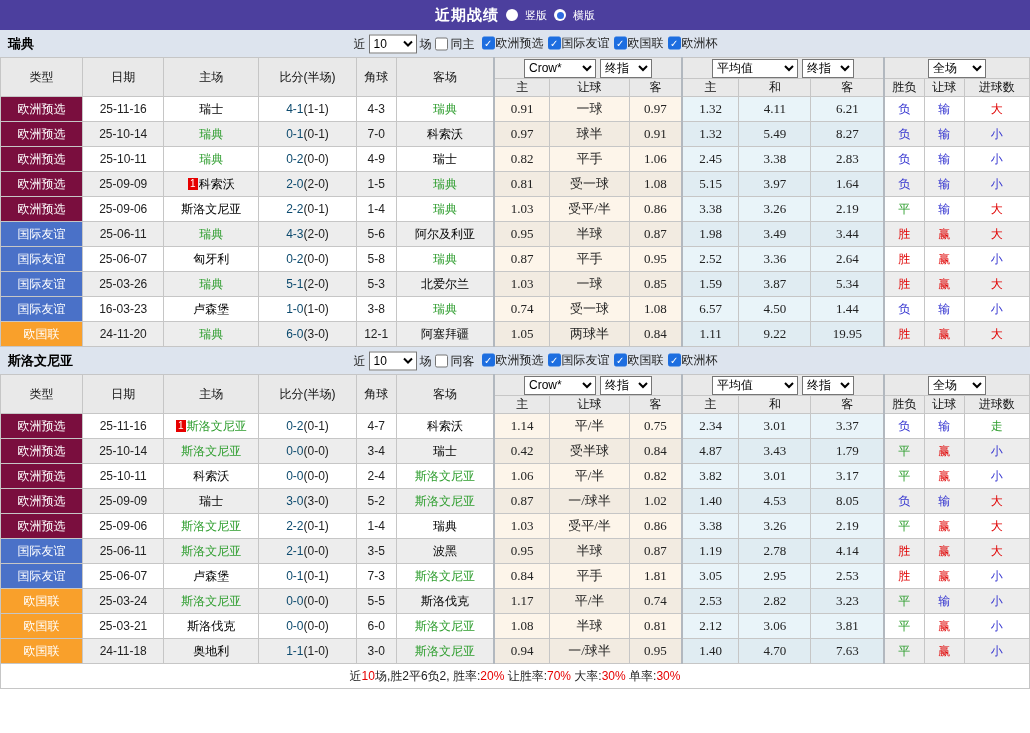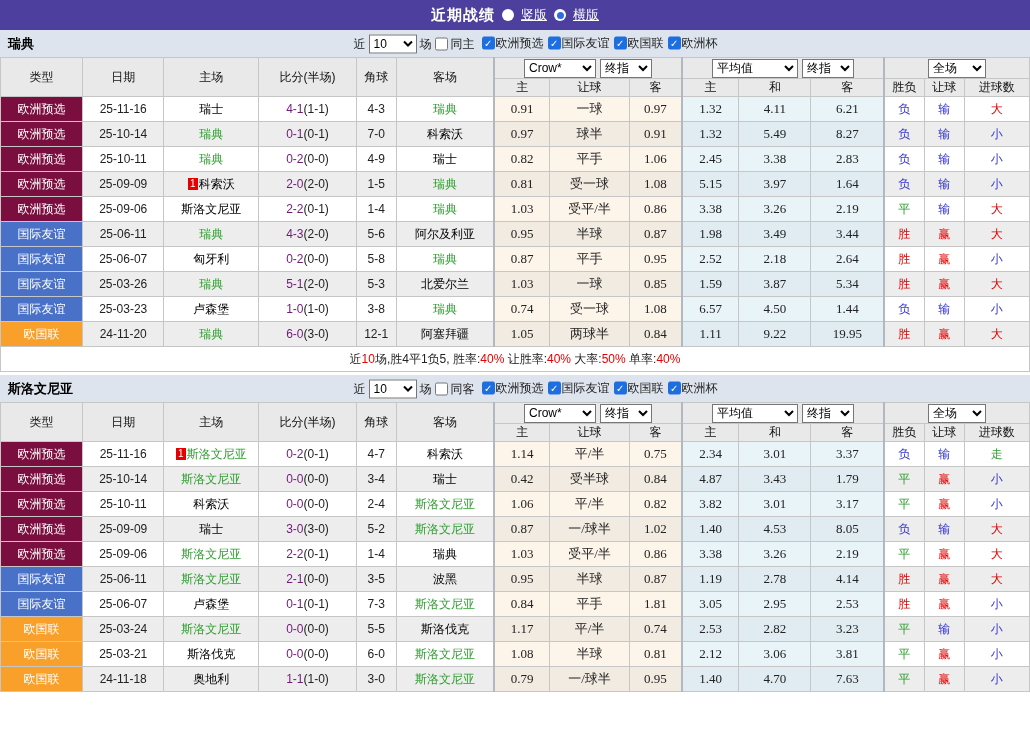--- a/index.html
+++ b/index.html
@@ -14,21 +14,21 @@
   }
   .titlebar .t { font-size: 15px; font-weight: bold; letter-spacing: 1px; }
   .radio {
     display: inline-block; width: 12px; height: 12px; border-radius: 50%;
     background: #fff; position: relative; vertical-align: -2px;
   }
   .radio.checked::after {
     content: ""; position: absolute; left: 2.5px; top: 2.5px;
     width: 7px; height: 7px; border-radius: 50%; background: #2f6ce0;
   }
-  .rlabel { font-size: 13px; text-decoration: underline; }
+  .rlabel { font-size: 11px; }
   
   .section-bar { height: 27px; background: #dde4ee; position: relative; }
   .team-name {
     position: absolute; left: 8px; top: 50%; transform: translateY(-50%);
     font-weight: bold; font-size: 13px; color: #000;
   }
   .filter {
     position: absolute; left: 52%; top: 50%; transform: translate(-50%,-50%);
     display: flex; align-items: center; gap: 3px; white-space: nowrap; font-size: 12px;
   }
@@ -60,21 +60,21 @@
   .results tbody tr:nth-child(even) td.cream { background: #f2ebe1; }
   .results td.avg { background: #e9f4f9; }
   .results tbody tr:nth-child(even) td.avg { background: #e0ecf2; }
   .results td.cream, .results td.avg {
     font-family: "Liberation Serif", "DejaVu Serif", serif; font-size: 13px;
   }
   .gsep { border-left: 2px solid #b2b8bf !important; }
   td.type { color: #fff; }
   .team { color: #000; }
   .team.hl { color: #2f9e2f; }
-  .ft { color: #701a75; }
+  .ft { color: #0c4a6e; }
   .ht { color: #222; }
   .badge {
     display: inline-block; background: #e60000; color: #fff; font-size: 10px;
     line-height: 12px; padding: 0 2px; margin-right: 1px; vertical-align: 1px;
   }
   
   .summary {
     height: 25px; line-height: 25px; text-align: center; background: #fff;
     border: 1px solid #c6c6c6; border-top: none; margin-bottom: 3px;
   }
@@ -265,21 +265,21 @@
             <td class="type" style="background: rgb(74, 113, 200);"><span>国际友谊</span></td>
             <td class="date">25-06-07</td>
             <td><span class="team">匈牙利</span></td>
             <td class="score"><span class="ft">0-2</span><span class="ht">(0-0)</span></td>
             <td class="corner">5-8</td>
             <td><span class="team hl">瑞典</span></td>
             <td class="cream gsep">0.87</td>
             <td class="cream">平手</td>
             <td class="cream">0.95</td>
             <td class="avg gsep">2.52</td>
-            <td class="avg">2.18</td>
+            <td class="avg">3.36</td>
             <td class="avg">2.64</td>
             <td class="oc gsep" style="color: rgb(224, 0, 0);">胜</td>
             <td class="oc" style="color: rgb(224, 0, 0);">赢</td>
             <td class="oc" style="color: rgb(52, 52, 208);">小</td>
           </tr>
           <tr>
             <td class="type" style="background: rgb(74, 113, 200);"><span>国际友谊</span></td>
             <td class="date">25-03-26</td>
             <td><span class="team hl">瑞典</span></td>
             <td class="score"><span class="ft">5-1</span><span class="ht">(2-0)</span></td>
@@ -290,21 +290,21 @@
             <td class="cream">0.85</td>
             <td class="avg gsep">1.59</td>
             <td class="avg">3.87</td>
             <td class="avg">5.34</td>
             <td class="oc gsep" style="color: rgb(224, 0, 0);">胜</td>
             <td class="oc" style="color: rgb(224, 0, 0);">赢</td>
             <td class="oc" style="color: rgb(224, 0, 0);">大</td>
           </tr>
           <tr>
             <td class="type" style="background: rgb(74, 113, 200);"><span>国际友谊</span></td>
-            <td class="date">25-03-23</td>
+            <td class="date">16-03-23</td>
             <td><span class="team">卢森堡</span></td>
             <td class="score"><span class="ft">1-0</span><span class="ht">(1-0)</span></td>
             <td class="corner">3-8</td>
             <td><span class="team hl">瑞典</span></td>
             <td class="cream gsep">0.74</td>
             <td class="cream">受一球</td>
             <td class="cream">1.08</td>
             <td class="avg gsep">6.57</td>
             <td class="avg">4.50</td>
             <td class="avg">1.44</td>
@@ -325,21 +325,20 @@
             <td class="avg gsep">1.11</td>
             <td class="avg">9.22</td>
             <td class="avg">19.95</td>
             <td class="oc gsep" style="color: rgb(224, 0, 0);">胜</td>
             <td class="oc" style="color: rgb(224, 0, 0);">赢</td>
             <td class="oc" style="color: rgb(224, 0, 0);">大</td>
           </tr>
         </tbody>
       </table>
     </div>
-  <div class="summary"><span>近</span><span class="red">10</span><span>场,胜4平1负5, 胜率:</span><span class="red">40%</span><span> 让胜率:</span><span class="red">40%</span><span> 大率:</span><span class="red">50%</span><span> 单率:</span><span class="red">40%</span></div>
 </div>
 
 <div class="section" id="section-1">
   <div class="section-bar">
     <span class="team-name">斯洛文尼亚</span>
     <div class="filter">
       <span>近</span>
       <select style="width:48px"><option>10</option></select>
       <span>场</span>
       <span class="cb"></span>
@@ -556,26 +555,27 @@
             <td class="oc" style="color: rgb(224, 0, 0);">赢</td>
             <td class="oc" style="color: rgb(52, 52, 208);">小</td>
           </tr>
           <tr>
             <td class="type" style="background: rgb(249, 160, 43);"><span>欧国联</span></td>
             <td class="date">24-11-18</td>
             <td><span class="team">奥地利</span></td>
             <td class="score"><span class="ft">1-1</span><span class="ht">(1-0)</span></td>
             <td class="corner">3-0</td>
             <td><span class="team hl">斯洛文尼亚</span></td>
-            <td class="cream gsep">0.79</td>
+            <td class="cream gsep">0.94</td>
             <td class="cream">一/球半</td>
             <td class="cream">0.95</td>
             <td class="avg gsep">1.40</td>
             <td class="avg">4.70</td>
             <td class="avg">7.63</td>
             <td class="oc gsep" style="color: rgb(46, 158, 46);">平</td>
             <td class="oc" style="color: rgb(224, 0, 0);">赢</td>
             <td class="oc" style="color: rgb(52, 52, 208);">小</td>
           </tr>
         </tbody>
       </table>
     </div>
+  <div class="summary"><span>近</span><span class="red">10</span><span>场,胜2平6负2, 胜率:</span><span class="red">20%</span><span> 让胜率:</span><span class="red">70%</span><span> 大率:</span><span class="red">30%</span><span> 单率:</span><span class="red">30%</span></div>
 </div>
 
 </body></html>

